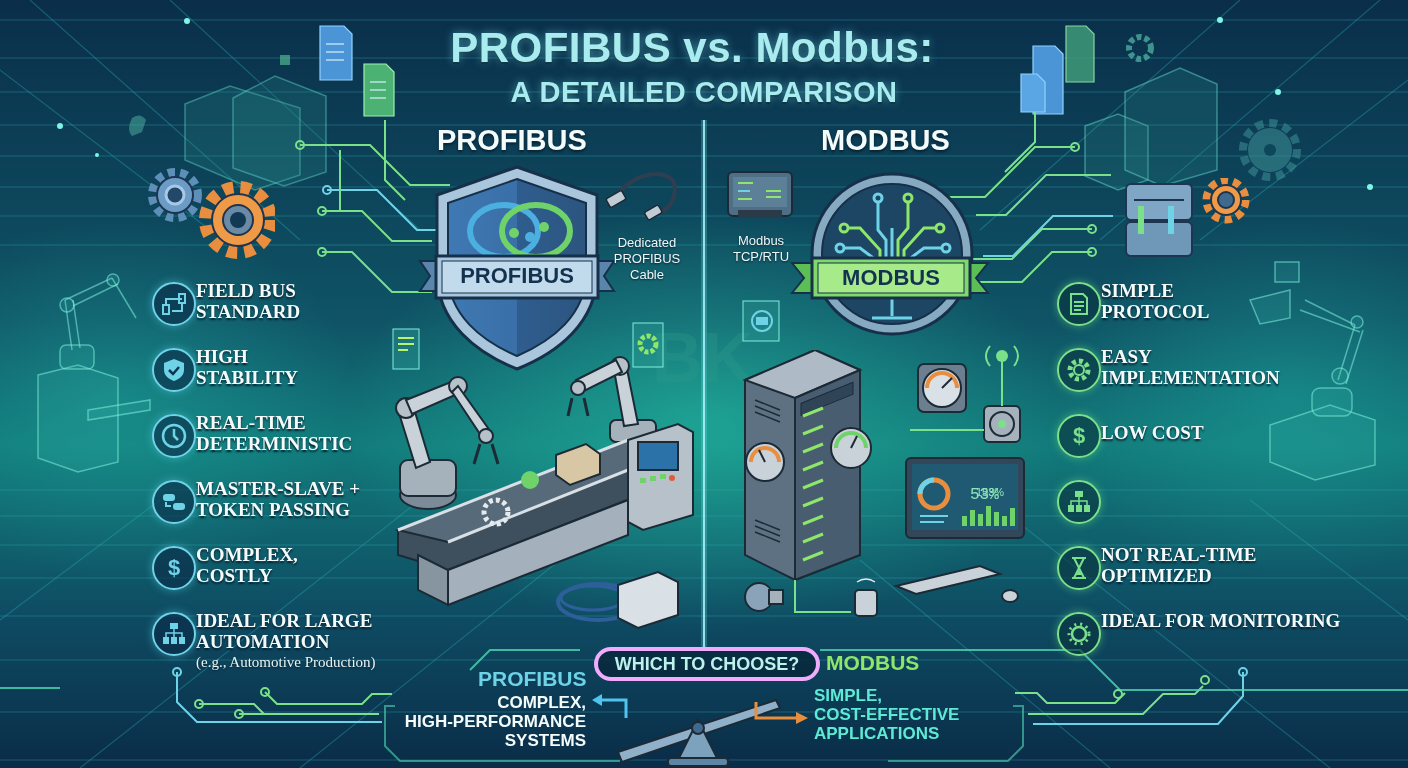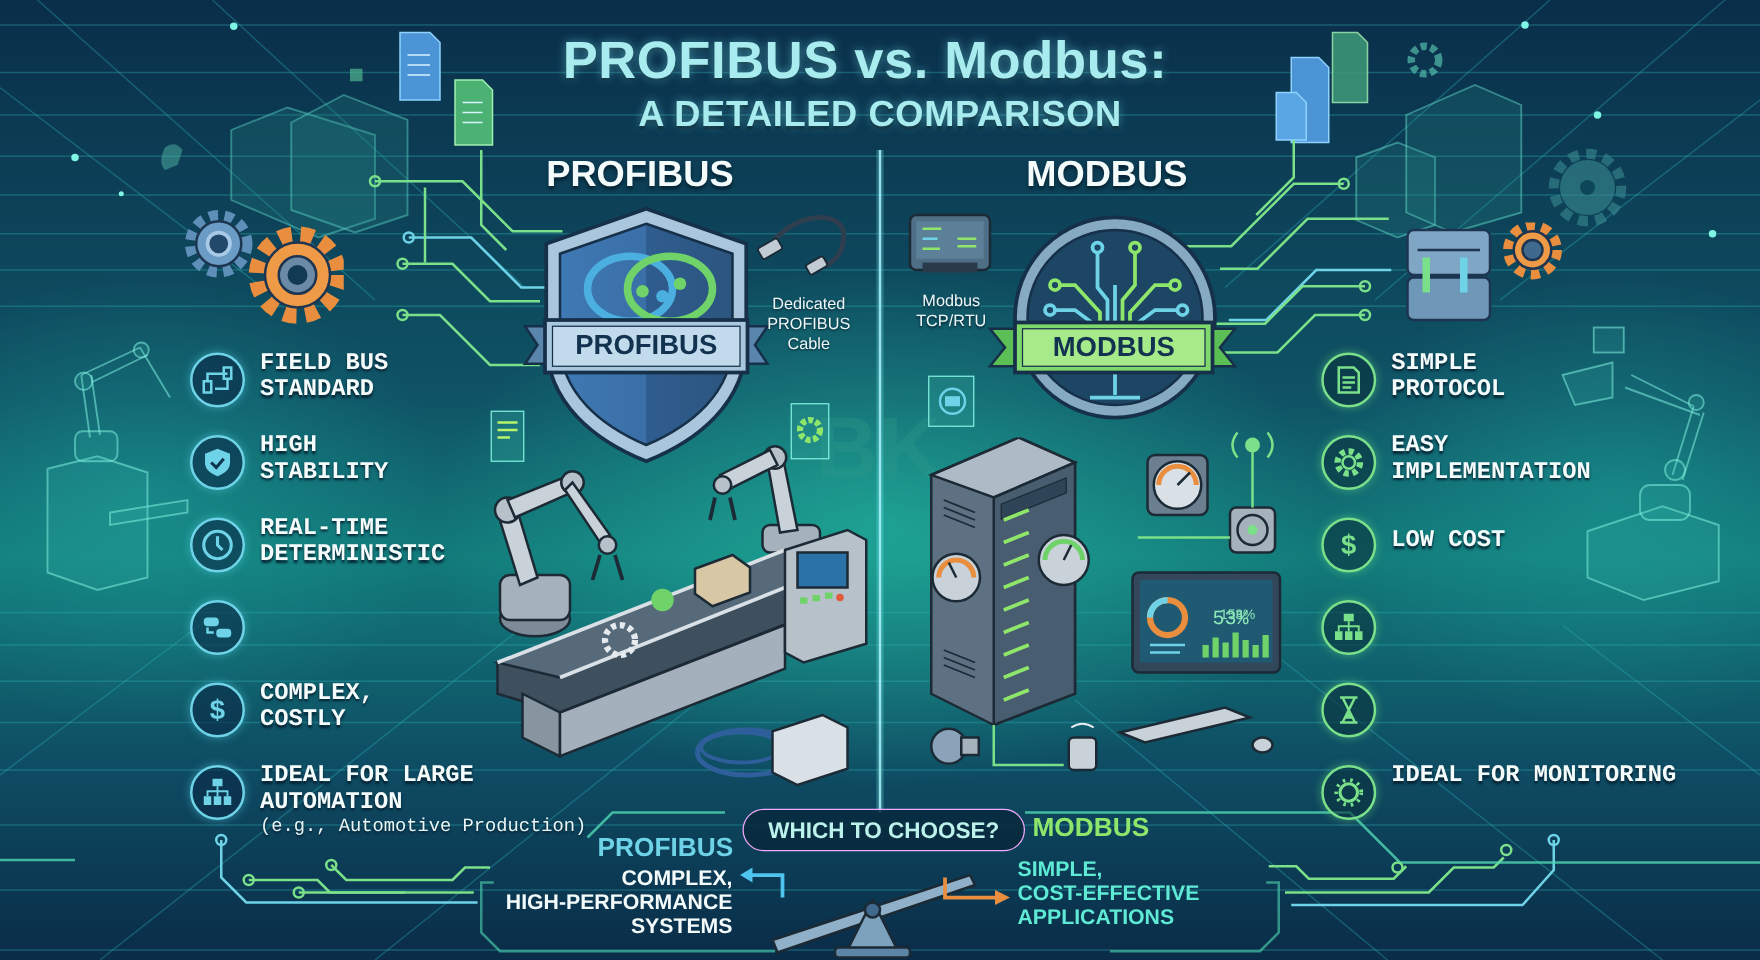--- a/index.html
+++ b/index.html
@@ -40,35 +40,35 @@
   }
 
   .feat { position: absolute; display: flex; align-items: flex-start; }
   .feat .ic {
     width: 44px; height: 44px; border-radius: 50%;
     display: flex; align-items: center; justify-content: center;
     flex: 0 0 44px; margin-top: 2px;
   }
   .feat.left .ic { border: 2.5px solid #6fd3e8; background: rgba(10,40,70,0.6); box-shadow: 0 0 8px rgba(90,210,230,0.5); }
   .feat.right .ic { border: 2.5px solid #7be08a; background: rgba(10,50,60,0.6); box-shadow: 0 0 8px rgba(110,225,130,0.5); }
-  .feat .txt { margin-left: 12px; font-family: Liberation Mono, monospace; }
+  .feat .txt { font-family: Liberation Serif, serif; }
   .feat .l1, .feat .l2 {
     display: block; font-weight: bold; font-size: 19px; line-height: 21px; color: #f4fbfb;
     text-shadow: 0 2px 2px #062030;
   }
   .feat .note { display: block; font-size: 15px; line-height: 20px; color: #eaf6f6; text-shadow: 0 1px 2px #062030; }
 
   .small-label {
     position: absolute; font-family: "Liberation Sans", sans-serif; font-size: 13px; line-height: 16px;
     color: #eef8f8; text-align: center; text-shadow: 0 1px 2px #062030;
   }
 
   .choose-pill {
     position: absolute; left: 594px; top: 647px; width: 226px; height: 34px; border-radius: 17px;
-    border: 1px solid #f0abfc; background: rgba(8,40,60,0.85);
+    border: 4px solid #f0abfc; background: rgba(8,40,60,0.85);
     display: flex; align-items: center; justify-content: center;
     font-family: "Liberation Sans", sans-serif; font-weight: bold; font-size: 18px; color: #bdf2ec;
   }
   .choose-l-head { position: absolute; left: 478px; top: 667px; font-family: "Liberation Sans", sans-serif; font-weight: bold; font-size: 21px; color: #6fd3e8; }
   .choose-r-head { position: absolute; left: 826px; top: 651px; font-family: "Liberation Sans", sans-serif; font-weight: bold; font-size: 21px; color: #8ee66a; }
   .choose-l-body { position: absolute; right: 822px; top: 693px; text-align: right; font-family: "Liberation Sans", sans-serif; font-weight: bold; font-size: 17px; line-height: 19px; color: #f4fbfb; }
   .choose-r-body { position: absolute; left: 814px; top: 686px; text-align: left; font-family: "Liberation Sans", sans-serif; font-weight: bold; font-size: 17px; line-height: 19px; color: #5eead4; }
 
   .badge-ribbon-text {
     font-family: "Liberation Sans", sans-serif; font-weight: bold;
@@ -560,20 +560,24 @@
 <div class="feat left" style="left:152px;top:478px">
   <div class="ic">
     <svg width="26" height="26">
         <g fill="#6fd3e8">
           <rect x="2" y="5" width="12" height="7" rx="3"></rect>
           <rect x="12" y="14" width="12" height="7" rx="3"></rect>
         </g>
         <path d="M5,13 v4 h5" fill="none" stroke="#6fd3e8" stroke-width="2"></path>
       </svg>
   </div>
+  <div class="txt">
+      <span class="l1">MASTER-SLAVE +</span>
+      <span class="l2">TOKEN PASSING</span>
+    </div>
 </div>
 <div class="feat left" style="left:152px;top:544px">
   <div class="ic">
     <span style="font-family:'Liberation Sans',sans-serif;font-weight:bold;font-size:22px;color:#6fd3e8">$</span>
   </div>
   <div class="txt">
       <span class="l1">COMPLEX,</span>
       <span class="l2">COSTLY</span>
     </div>
 </div>
@@ -645,20 +649,24 @@
       </svg>
   </div>
 </div>
 <div class="feat right" style="left:1057px;top:544px">
   <div class="ic">
     <svg width="26" height="26">
         <path d="M6,3 H20 M6,23 H20 M8,3 L18,23 M18,3 L8,23" fill="none" stroke="#7be08a" stroke-width="2"></path>
         <polygon points="10,20 16,20 13,15" fill="#7be08a"></polygon>
       </svg>
   </div>
+  <div class="txt">
+      <span class="l1">NOT REAL-TIME</span>
+      <span class="l2">OPTIMIZED</span>
+    </div>
 </div>
 <div class="feat right" style="left:1057px;top:610px">
   <div class="ic">
     <svg width="26" height="26">
         <circle cx="13" cy="13" r="7" fill="none" stroke="#7be08a" stroke-width="2.5"></circle>
         <circle cx="13" cy="13" r="10" fill="none" stroke="#7be08a" stroke-width="3" stroke-dasharray="2 4"></circle>
       </svg>
   </div>
   <div class="txt">
       <span class="l1">IDEAL FOR MONITORING</span>

